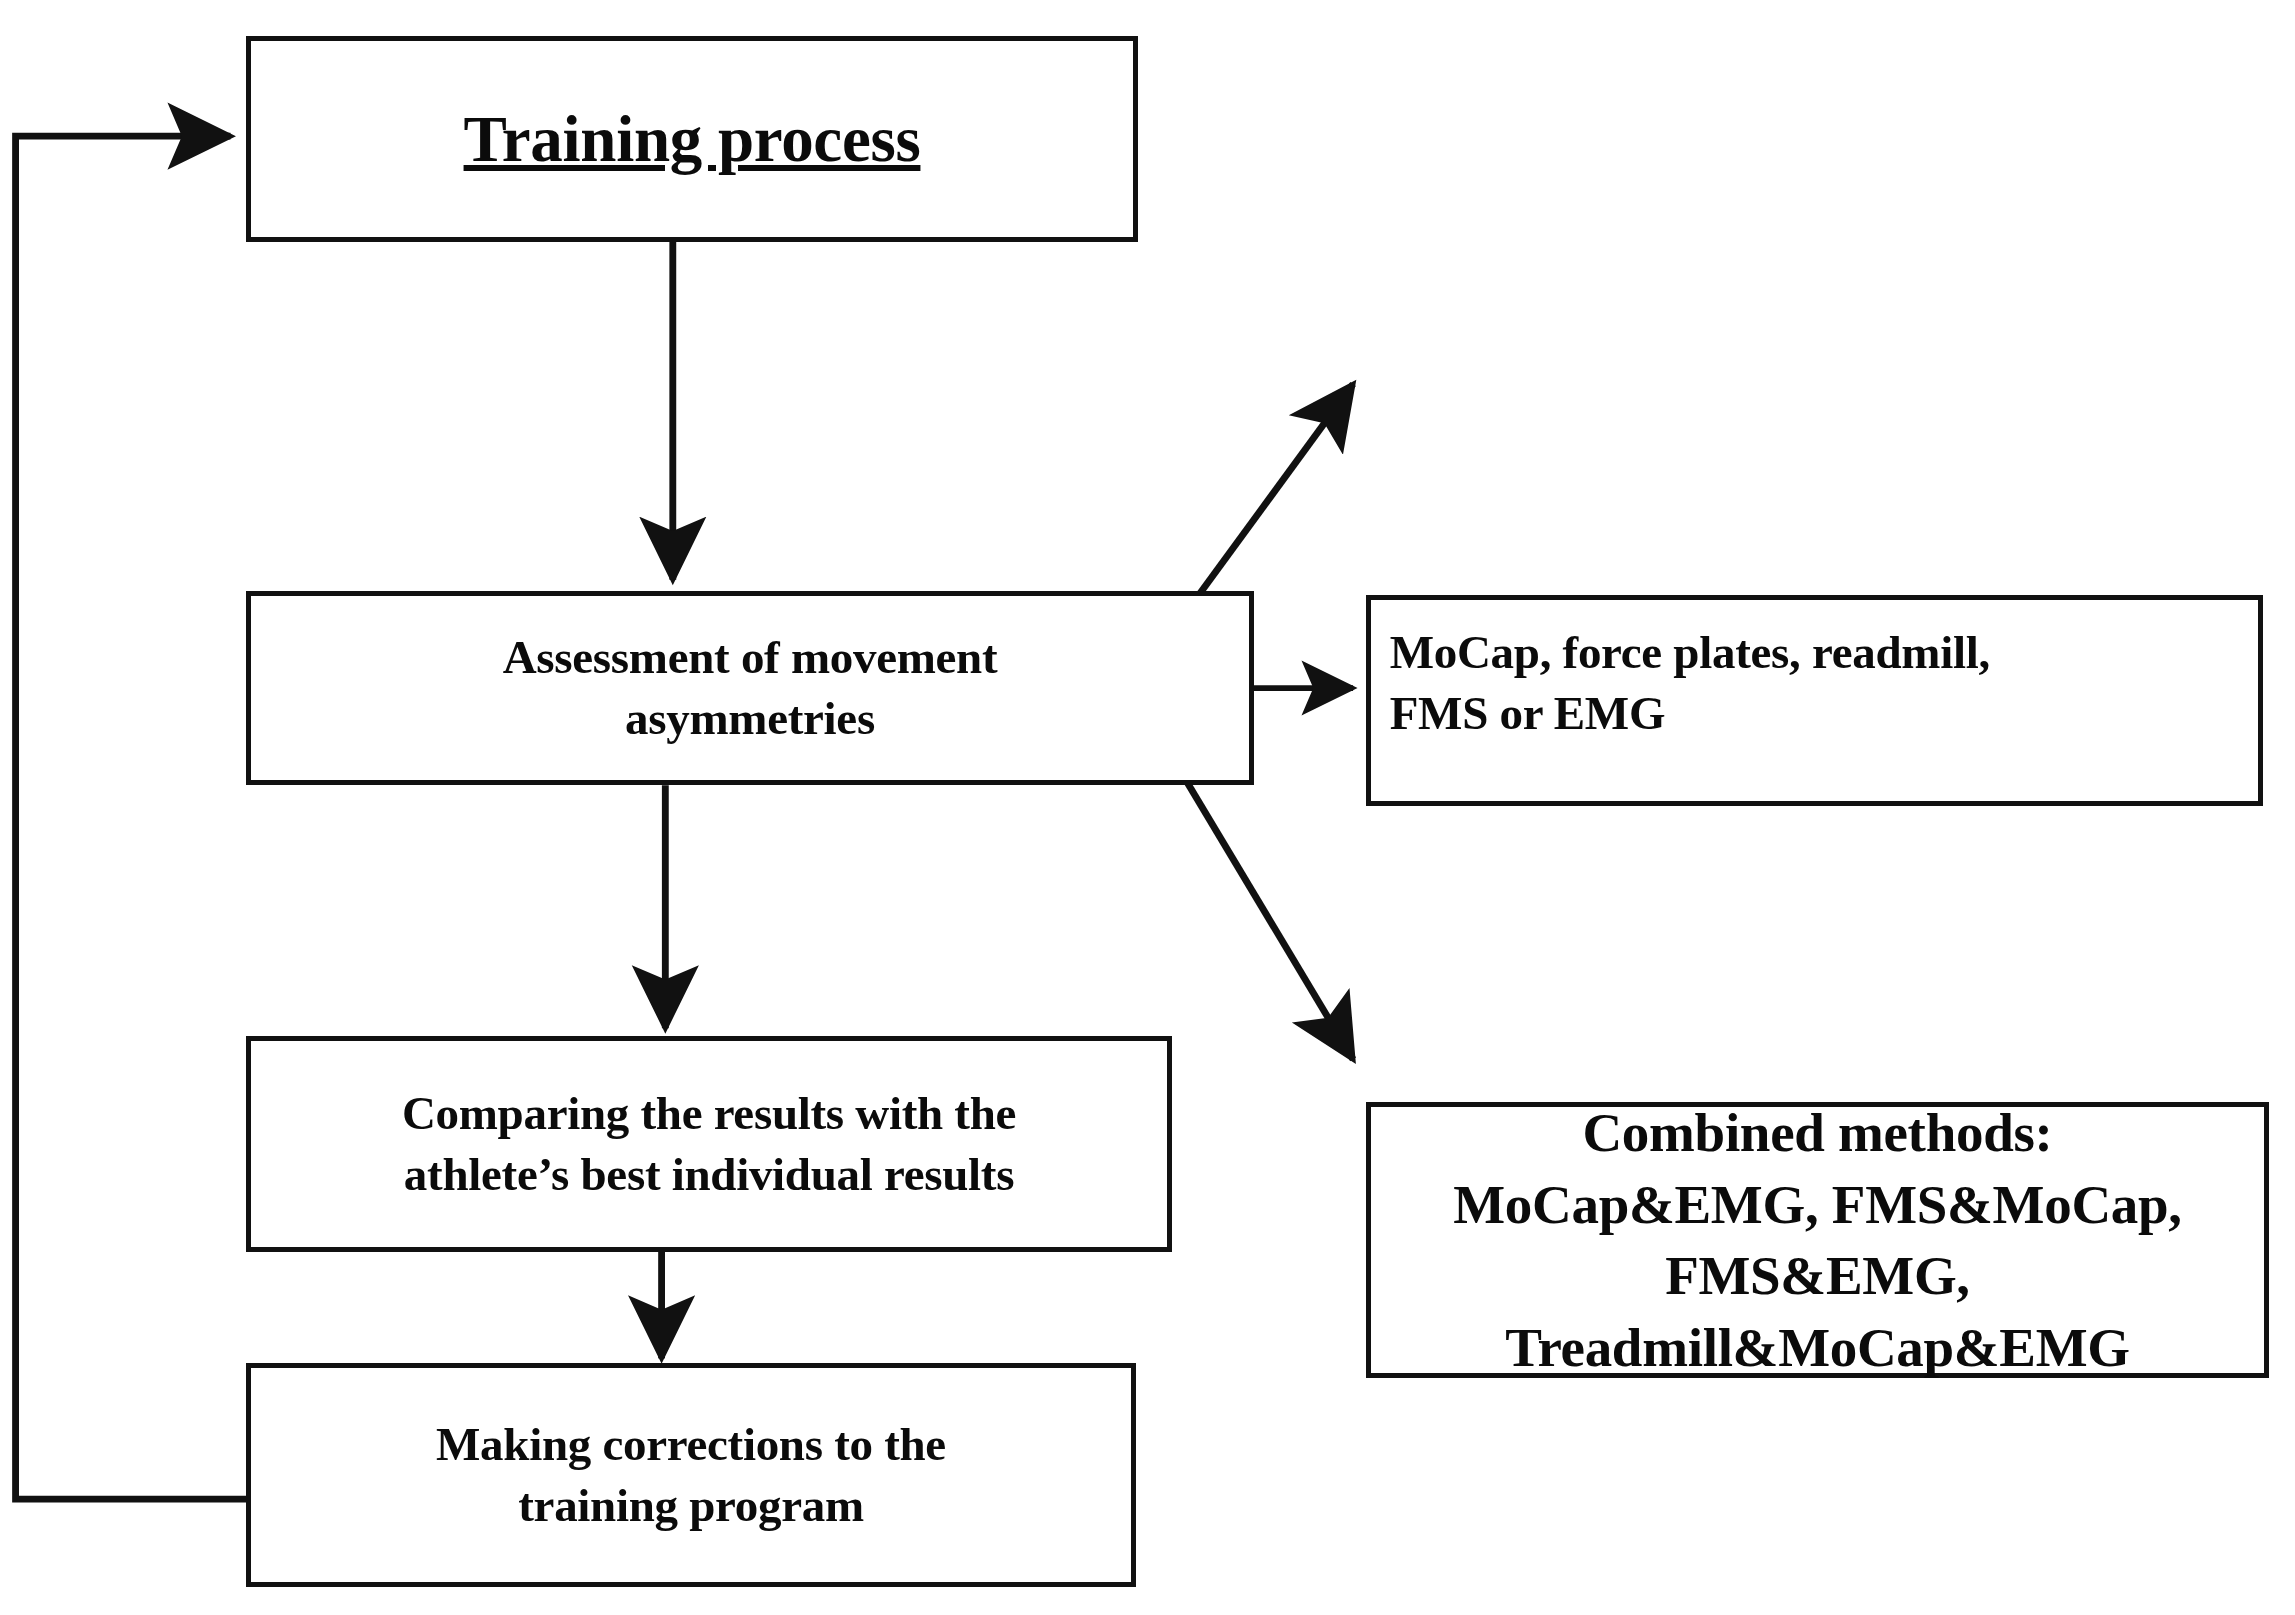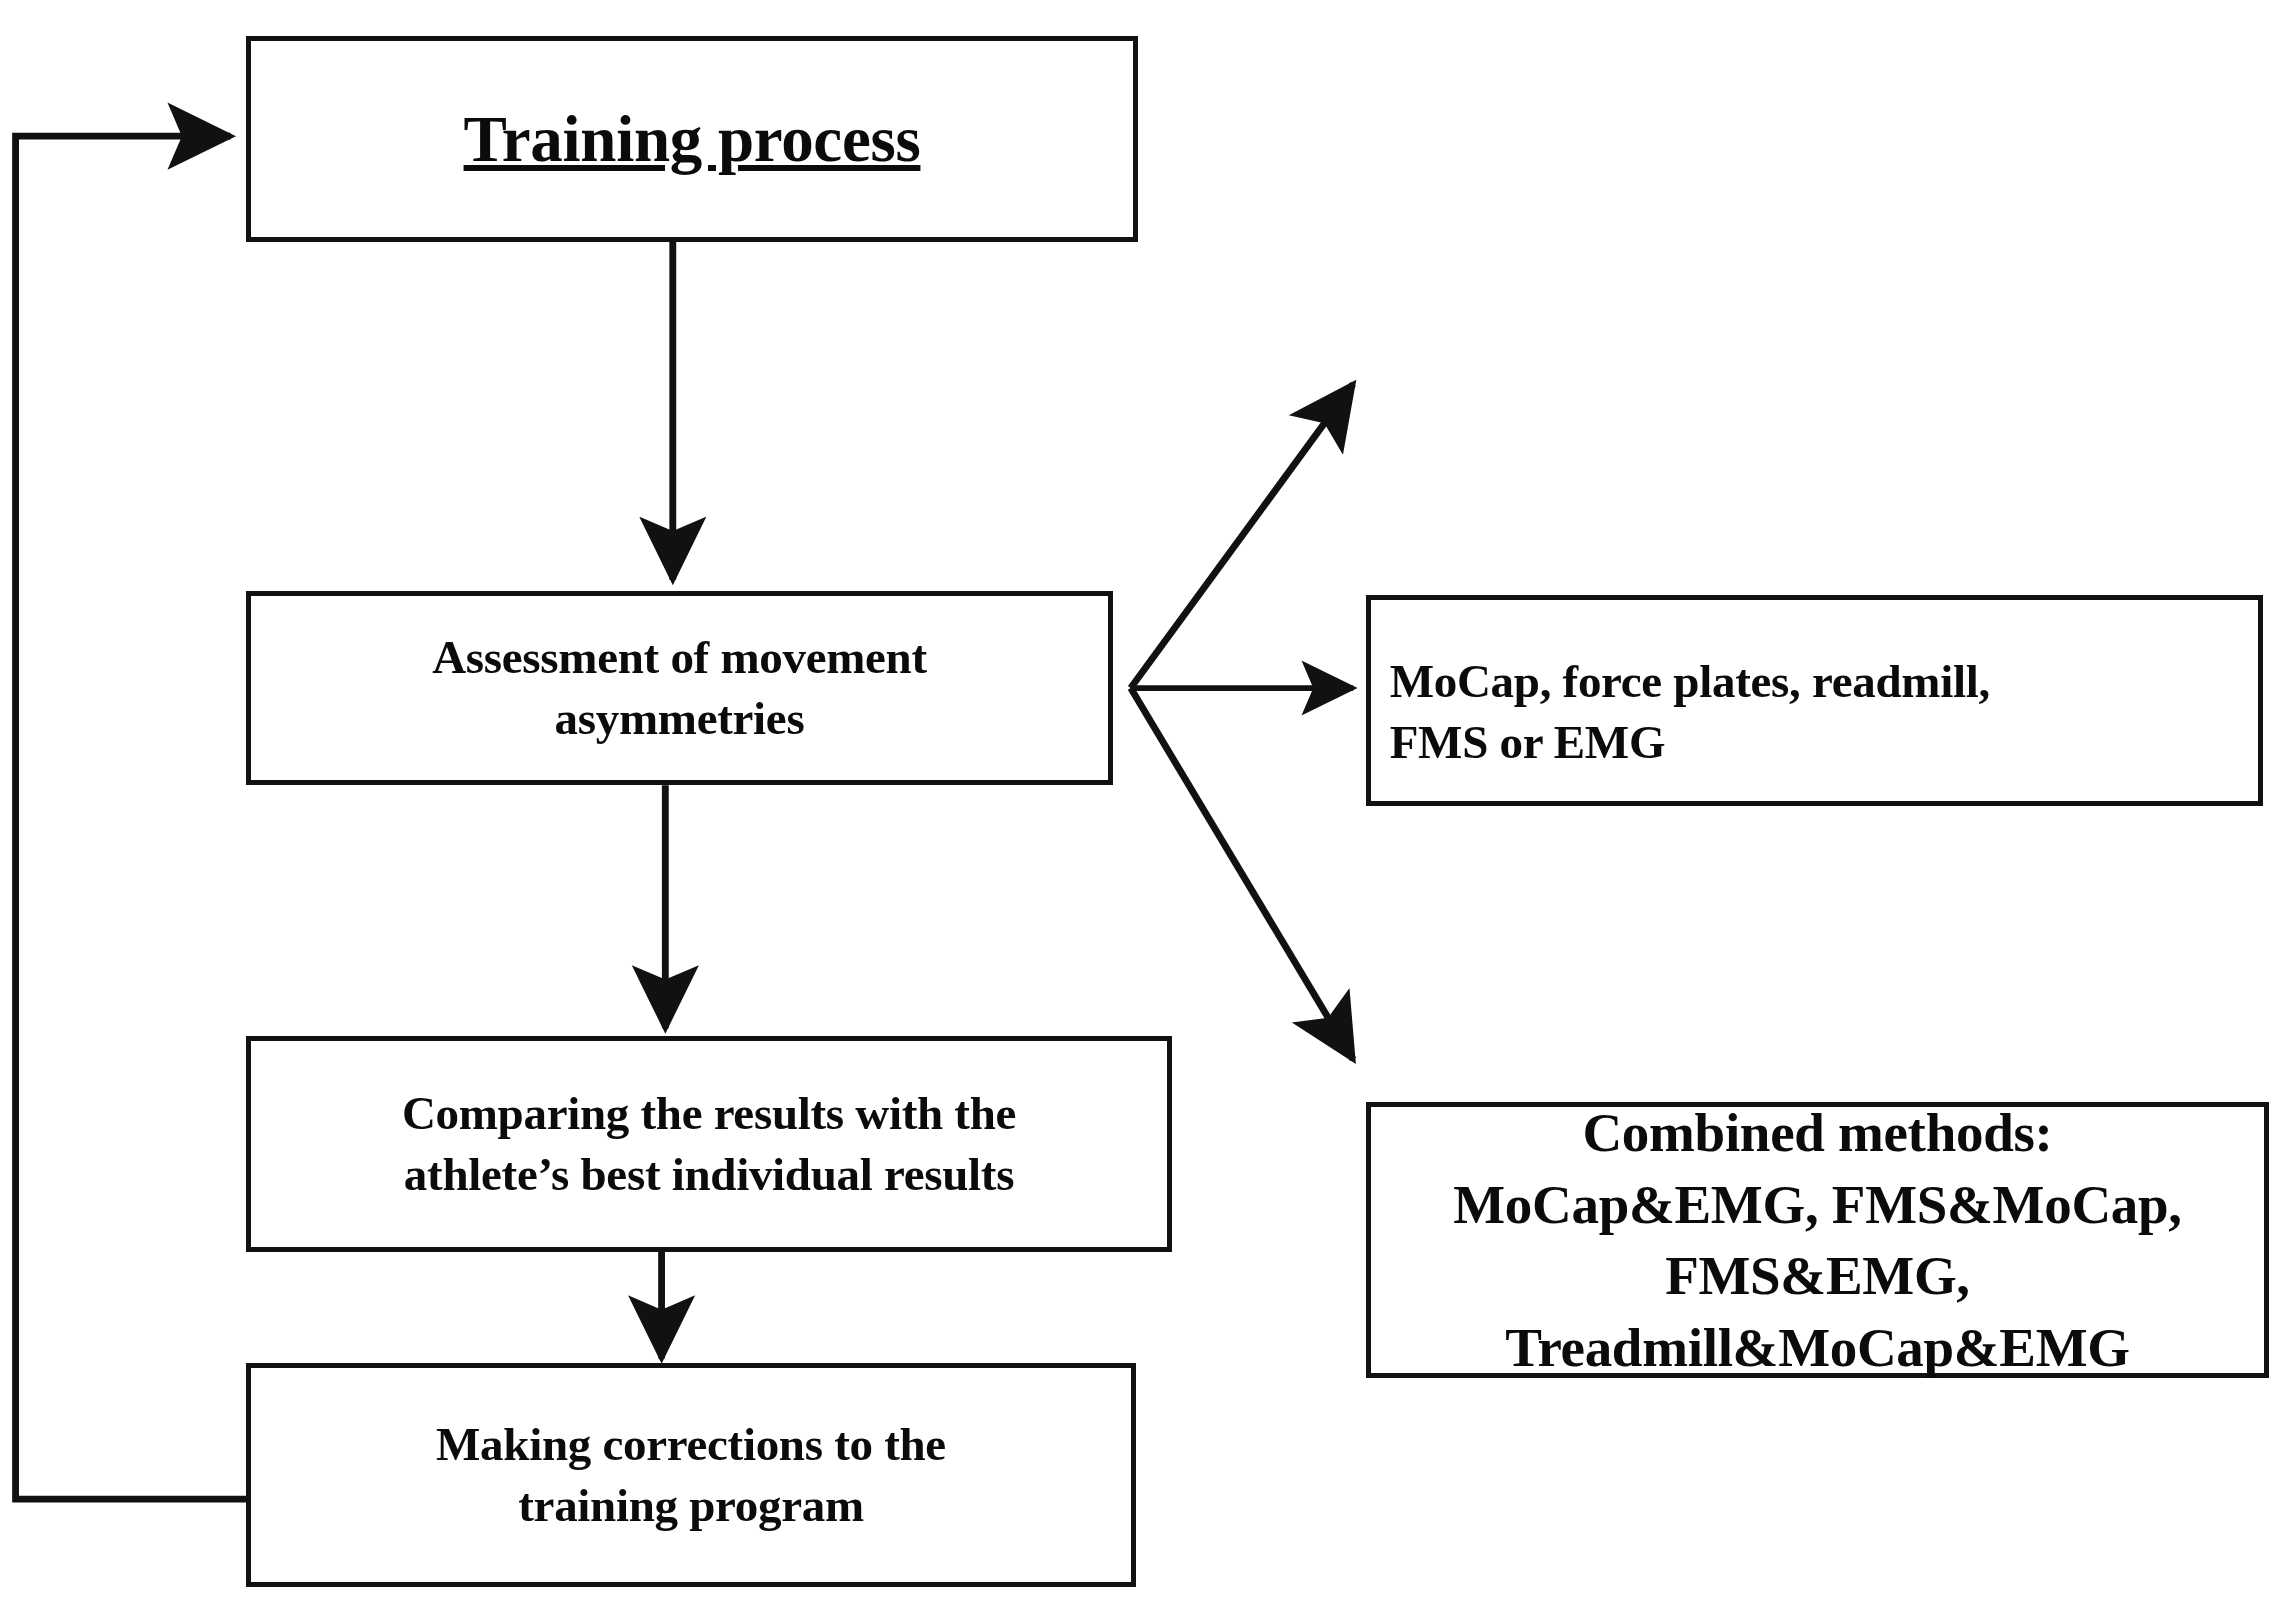--- a/index.html
+++ b/index.html
@@ -36,21 +36,21 @@
   .center-text .txt { text-align: center; }
   .left-text   .txt { text-align: left; }
 
   
   #n-training {
     left: 246px;  top: 36px;   width: 892px; height: 206px;
     font-size: 65px;
     text-decoration: underline;
   }
   #n-assessment {
-    left: 246px;  top: 591px;  width: 867px; height: 194px;
+    left: 246px;  top: 591px;  width: 1008px; height: 194px;
     font-size: 47px;
     padding: 8px 25px;
   }
   #n-comparing {
     left: 246px;  top: 1036px; width: 926px; height: 216px;
     font-size: 47px;
     padding: 0 17.4px;
   }
   #n-corrections {
     left: 246px;  top: 1363px; width: 890px; height: 224px;
@@ -59,21 +59,21 @@
   }
   #n-dynamometers {
     left: 1366px; top: 275px;  width: 896px; height: 217px;
     font-size: 47px;
     padding: 0 25px;
   }
   #n-mocap {
     left: 1366px; top: 595px;  width: 897px; height: 211px;
     font-size: 47px;
     padding: 0 18.7px;
-    justify-content: center;
+    justify-content: flex-start;
     padding-top: 22.4px;
   }
   #n-combined {
     left: 1366px; top: 1062px; width: 903px; height: 276px;
     font-size: 55px;
     padding: 0 18.7px;
     margin-top: 40px;
   }
 
   

